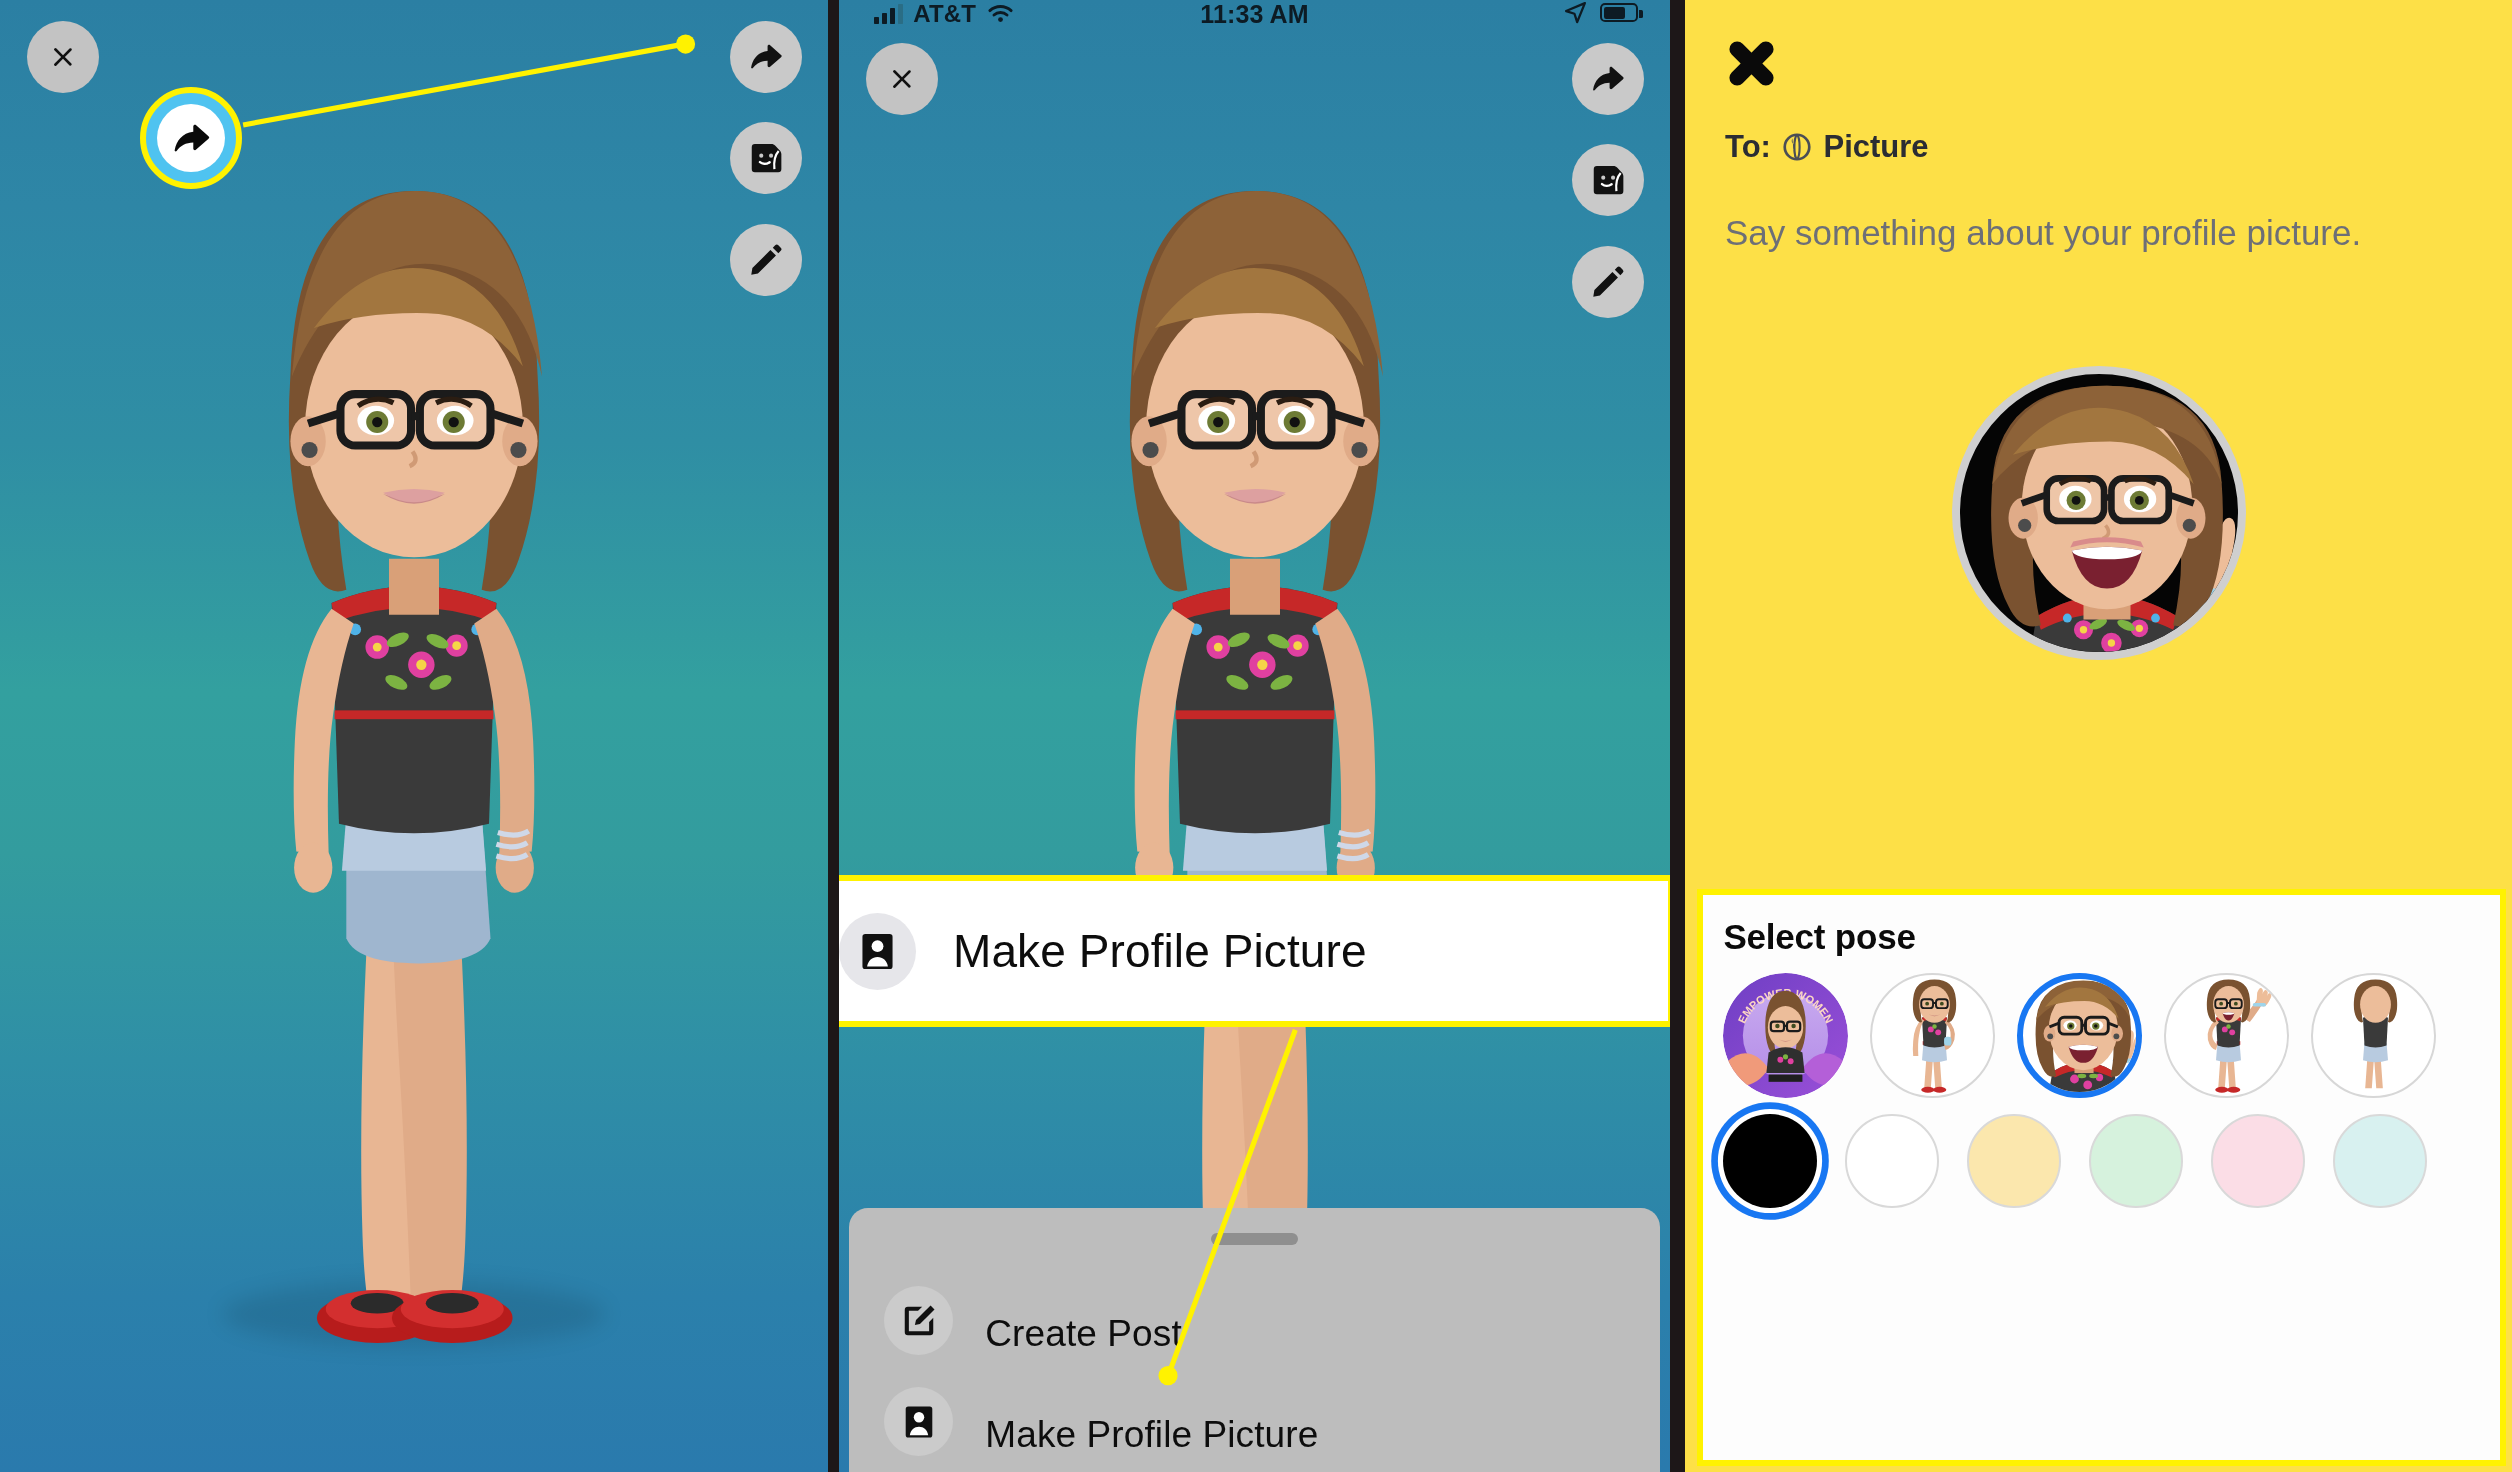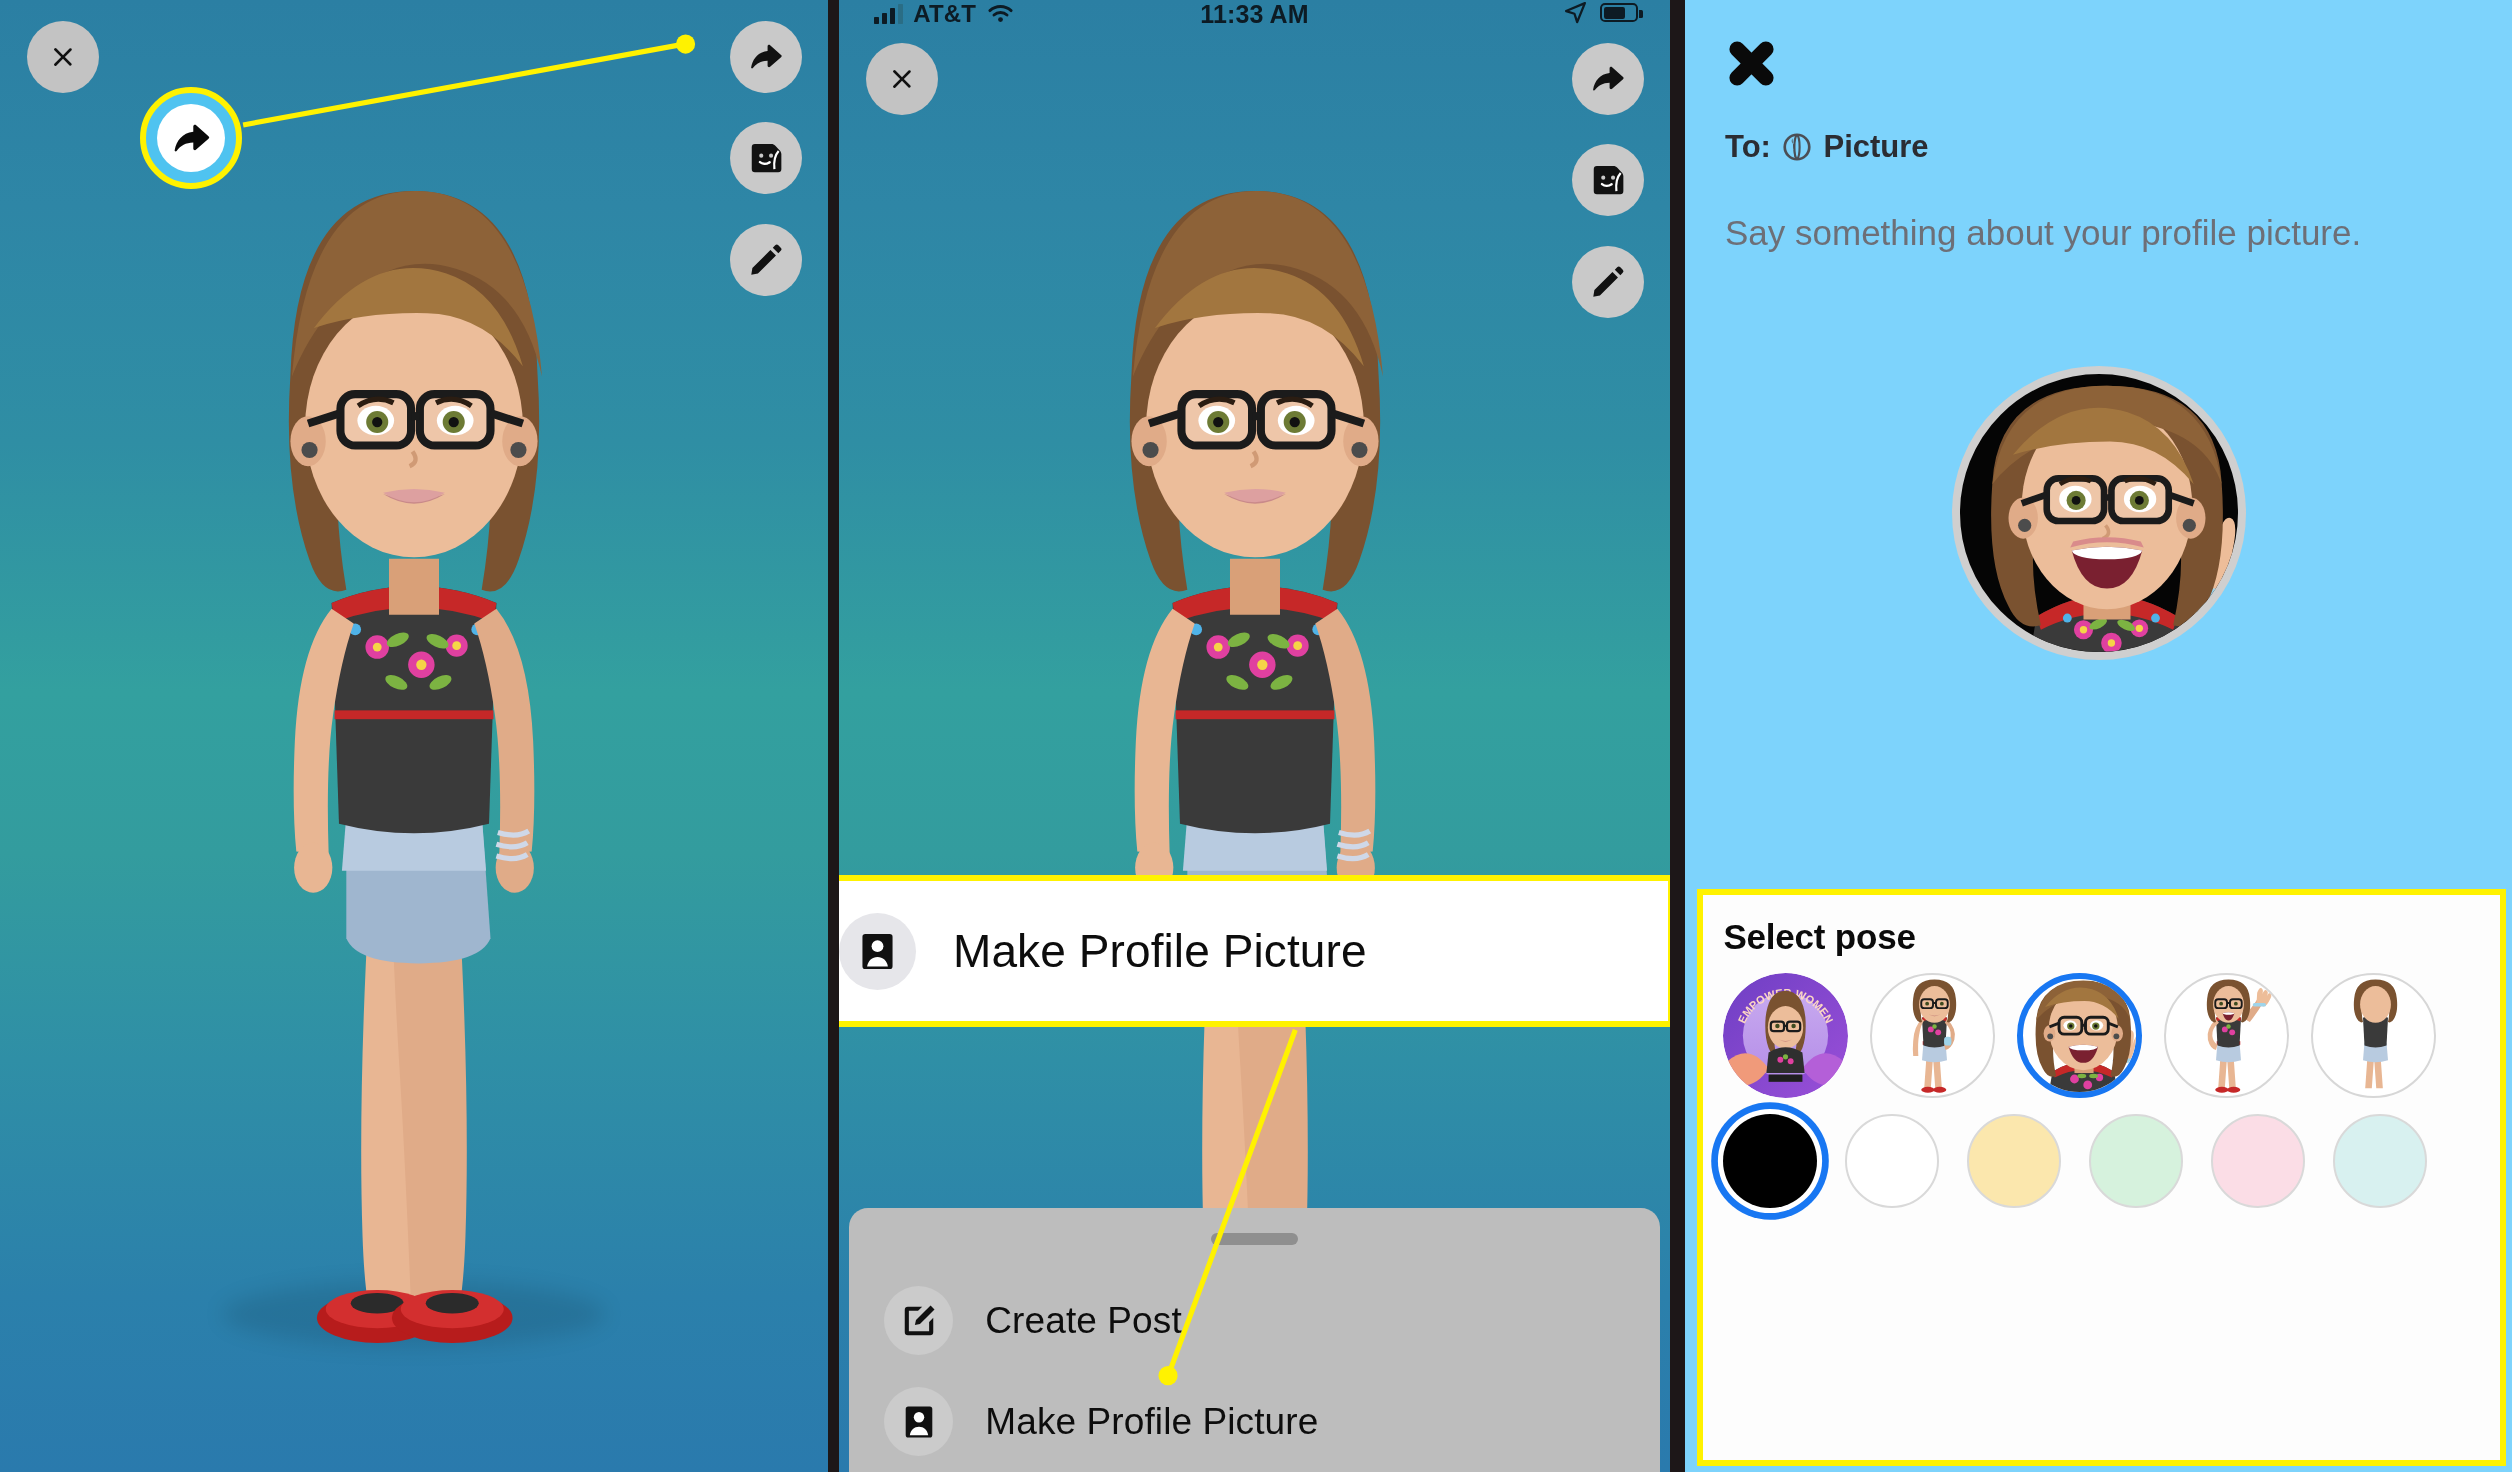--- a/index.html
+++ b/index.html
@@ -83,40 +83,40 @@
 
   
   .avatar{ position:absolute; left:50%; transform:translateX(-50%); }
 
   
   .sheet{
     position:absolute; left:10.3px; right:10.3px; bottom:0;
     background:#bdbdbd; border-radius:19px 19px 0 0; padding-top:25px;
   }
   .sheet-handle{ width:87px;height:12.5px;border-radius:6.6px;background:#8f8f8f;margin:0 auto 25px;}
-  .sheet-row{ display:flex; align-items:center; gap:32px; padding:16px 35px; cursor:pointer;}
+  .sheet-row{ display:flex; align-items:flex-end; gap:32px; padding:16px 35px; cursor:pointer;}
   .sheet-ic{
     width:69px;height:69px;border-radius:50%;background:#cbcbcb;
     display:flex;align-items:center;justify-content:center; flex:0 0 auto;
   }
   .sheet-ic svg{ width:38px;height:38px; fill:#111;}
   .sheet-label{ font-size:37px; color:#0d0d0d; font-weight:400; letter-spacing:0.1px;}
 
   
   .callout{
     position:absolute; left:-44px; top:875px; width:879px; height:152px;
     background:#fff; border:6.6px solid #fff200;
     display:flex; align-items:center; gap:37px; padding:0 38px; z-index:6;
   }
   .callout .sheet-ic{ width:77px;height:77px; background:#e6e6ea;}
   .callout .sheet-ic svg{ width:43px;height:43px;}
   .callout .sheet-label{ font-size:46px; font-weight:400; }
 
   
-  #panel-right{ background:#7dd3fc; }
+  #panel-right{ background:#fde047; }
   .composer-close{ position:absolute; left:40px; top:37px; width:53px;height:53px; cursor:pointer;}
   .composer-close svg{ width:53px;height:53px; fill:none; stroke:#0a0a0a; stroke-width:7; stroke-linecap:round;}
   .to-row{ position:absolute; left:40px; top:129px; display:flex; align-items:center; gap:10.3px;
     font-size:31px; font-weight:700; color:#2b2d33;}
   .globe{ width:32px;height:32px; }
   .say-text{ position:absolute; left:40px; top:213px; font-size:35px; color:#6d6f77; font-weight:400;}
 
   .preview-wrap{ position:absolute; left:0; right:0; top:366px; display:flex; justify-content:center;}
   .preview{
     width:294px;height:294px;border-radius:50%;

